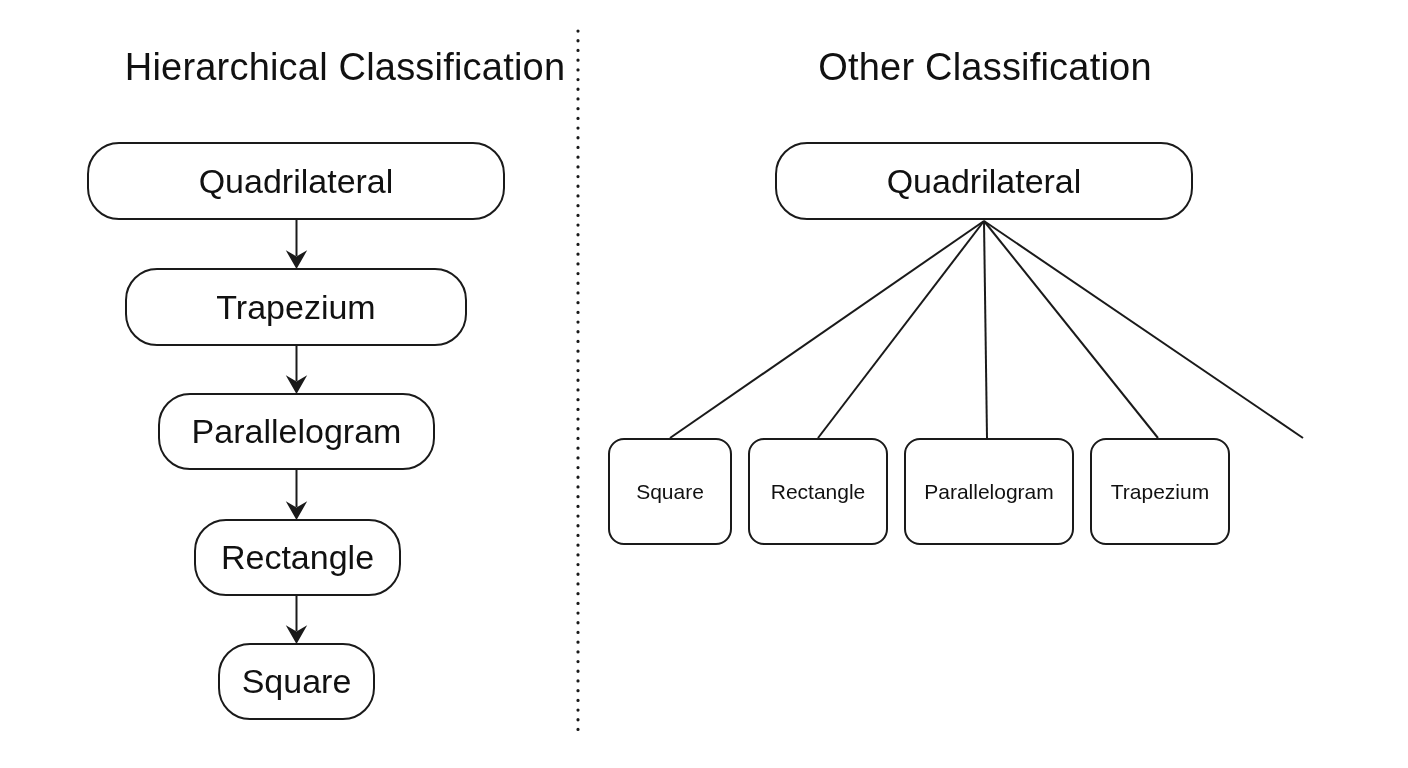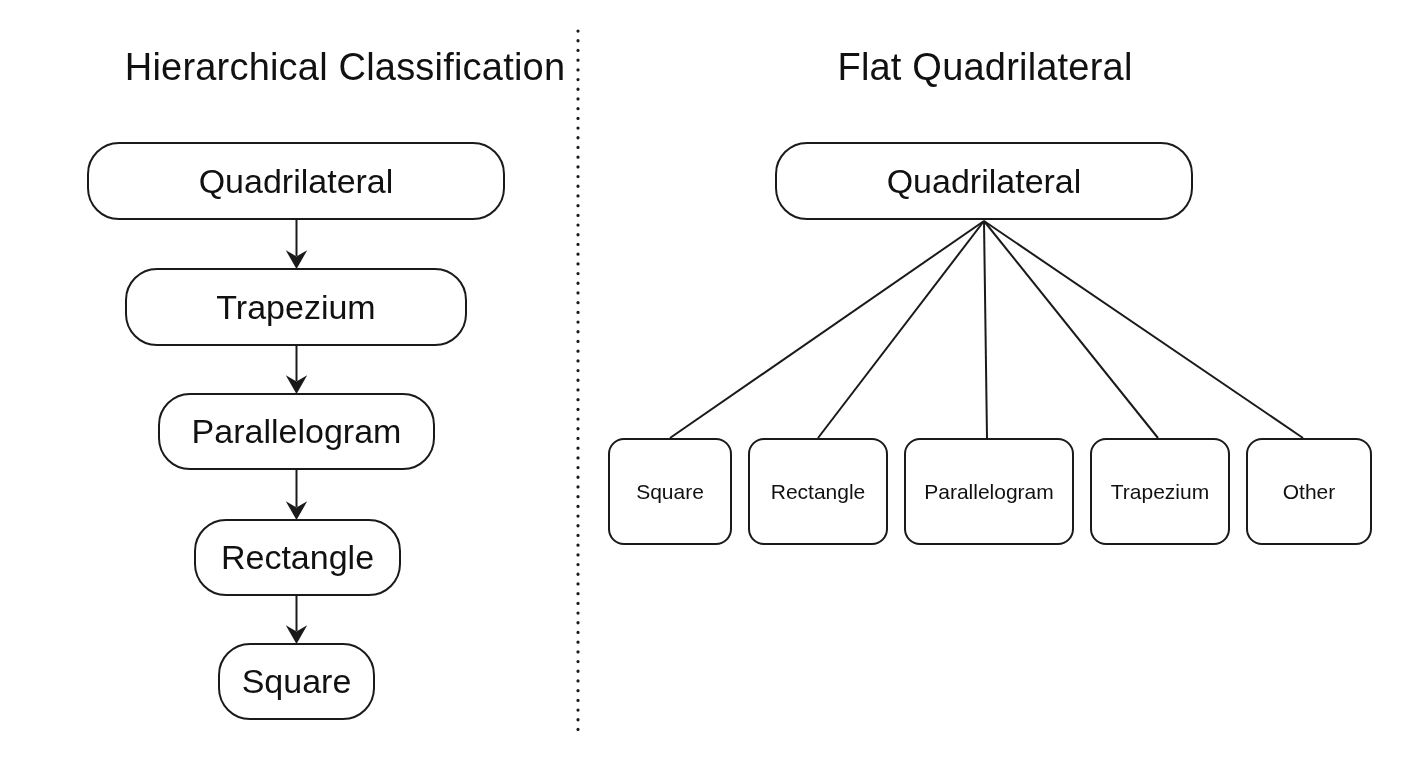--- a/index.html
+++ b/index.html
@@ -87,23 +87,22 @@
   </svg>
 
   <div class="title left-side">Hierarchical Classification</div>
 
   <div class="node big" style="left:87px;  top:142px; width:418px; height:78px;">Quadrilateral</div>
   <div class="node big" style="left:125px; top:268px; width:342px; height:78px;">Trapezium</div>
   <div class="node big" style="left:158px; top:393px; width:277px; height:77px;">Parallelogram</div>
   <div class="node big" style="left:194px; top:519px; width:207px; height:77px;">Rectangle</div>
   <div class="node big" style="left:218px; top:643px; width:157px; height:77px;">Square</div>
 
-  <div class="title right-side">Flat Quadrilateral</div>
+  <div class="title right-side">Other Classification</div>
 
   <div class="node big" style="left:775px; top:142px; width:418px; height:78px;">Quadrilateral</div>
 
   <div class="node small" style="left:608px;  top:438px; width:124px; height:107px;">Square</div>
   <div class="node small" style="left:748px;  top:438px; width:140px; height:107px;">Rectangle</div>
   <div class="node small" style="left:904px;  top:438px; width:170px; height:107px;">Parallelogram</div>
   <div class="node small" style="left:1090px; top:438px; width:140px; height:107px;">Trapezium</div>
-  <div class="node small" style="left:1246px; top:438px; width:126px; height:107px;">Other</div>
 
 </div>
 
 </body></html>

